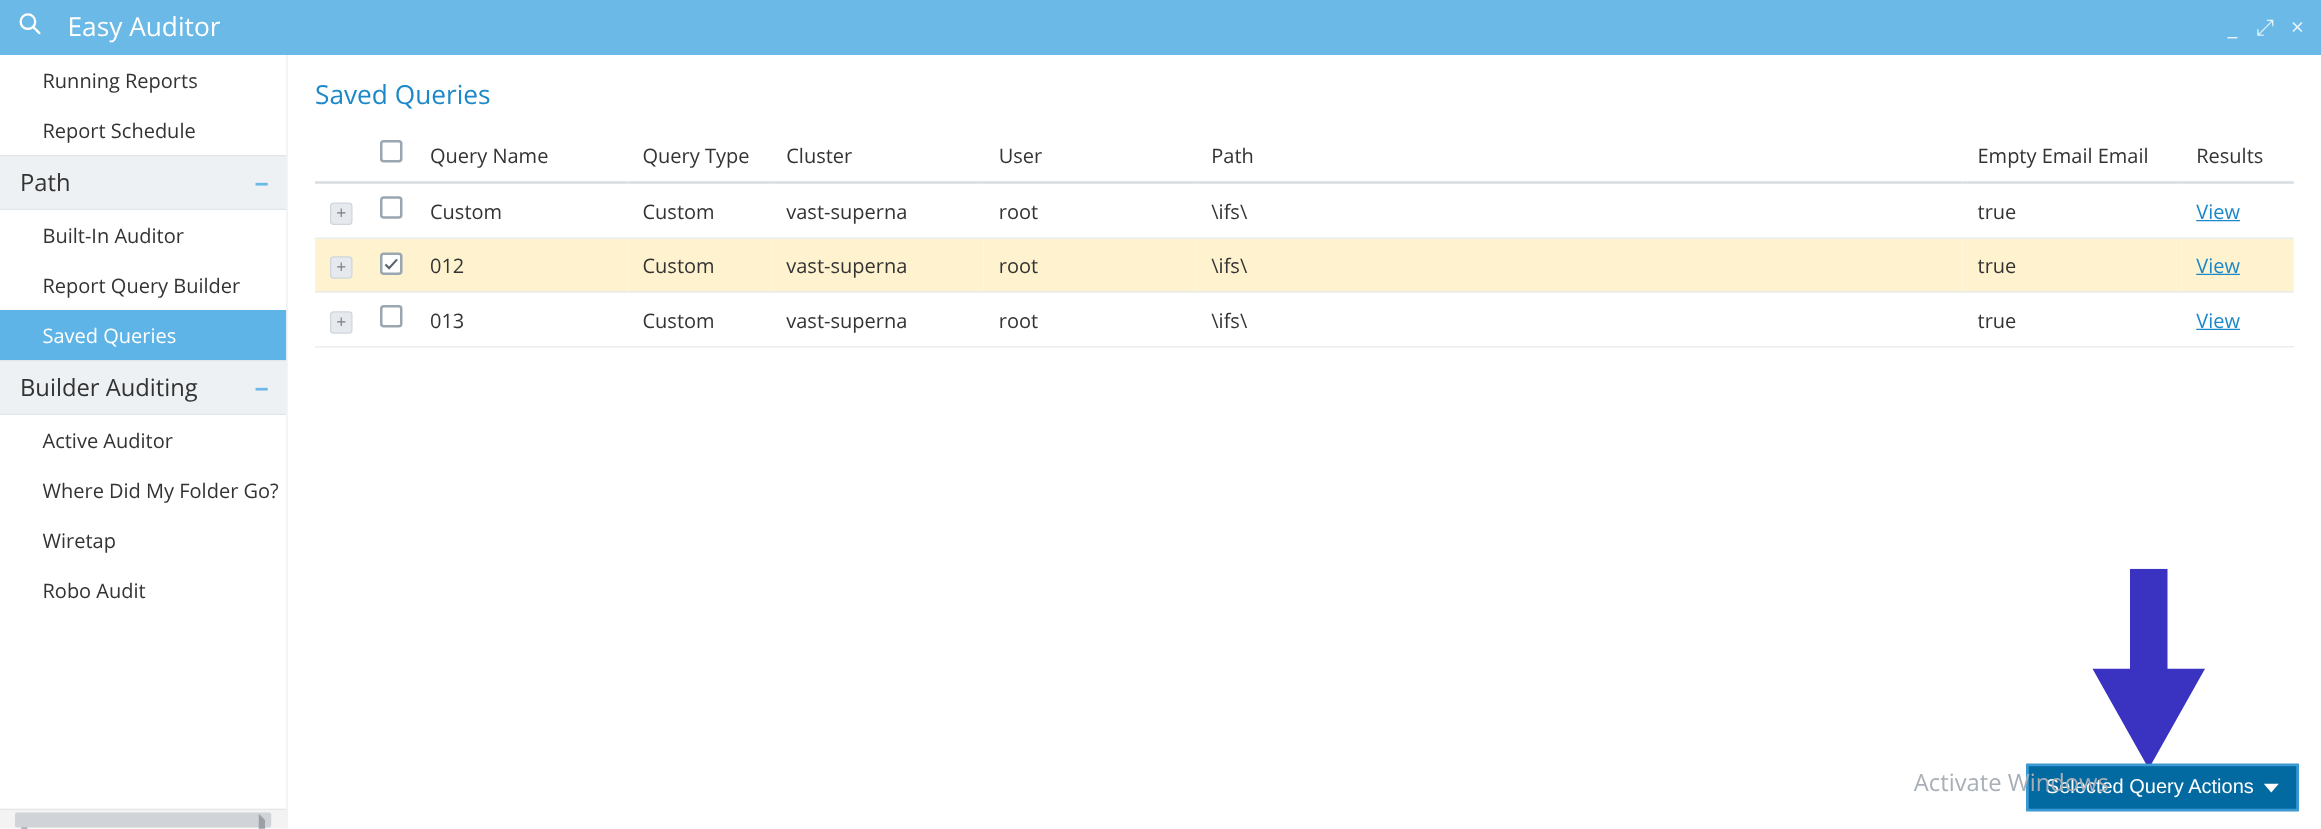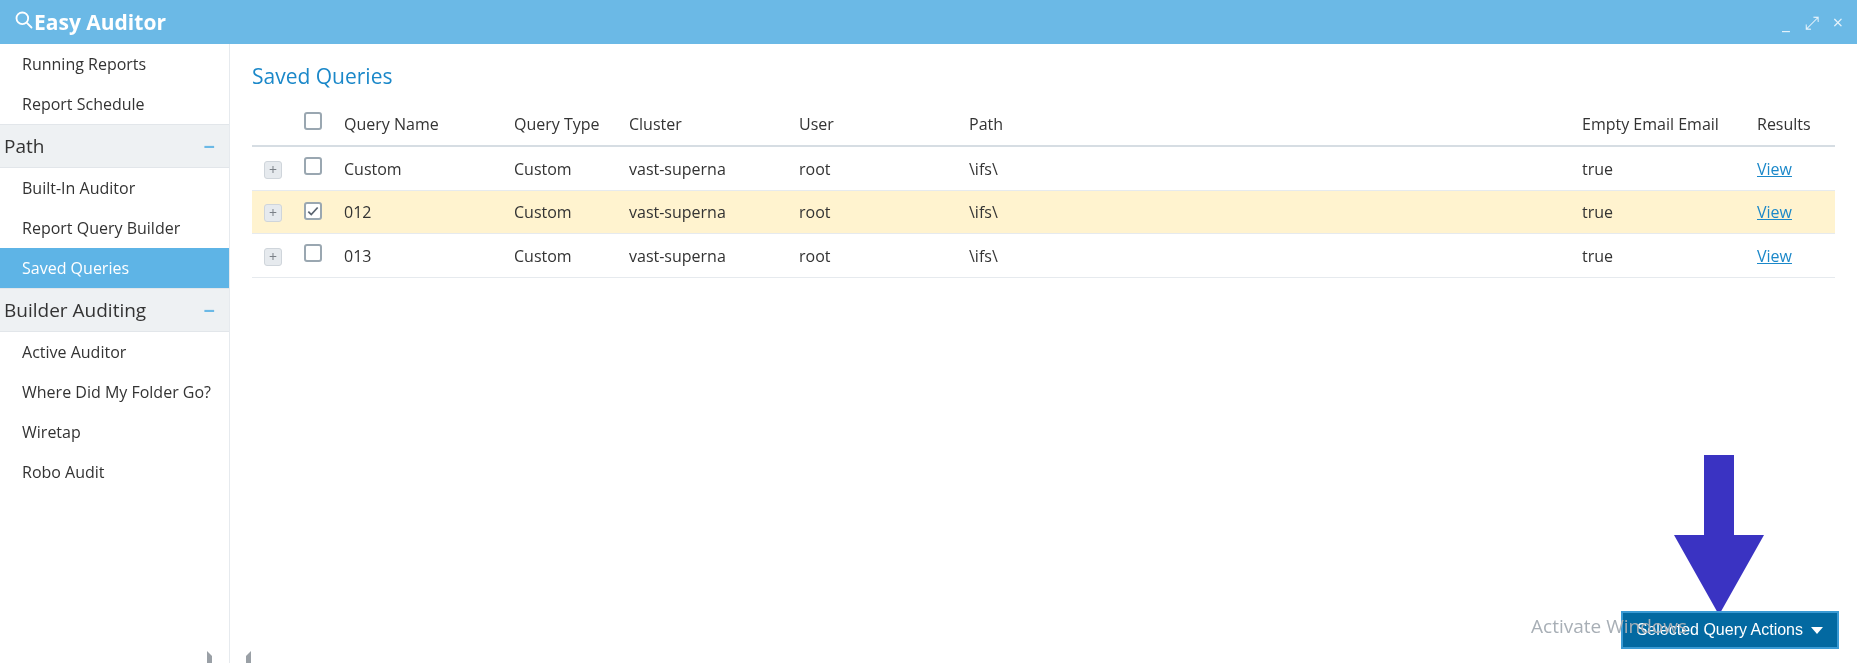--- a/index.html
+++ b/index.html
@@ -7,29 +7,29 @@
   body { display: flex; flex-direction: column; }
 
   
   .titlebar {
     height: 44px;
     background: #6bb9e6;
     display: flex; align-items: center;
     padding: 0 10px 0 14px;
     color: #fff; font-size: 21px;
   }
-  .titlebar .app-title { margin-left: 0; font-weight: 700; }
+  .titlebar .app-title { margin-left: 20px; font-weight: 400; }
   .titlebar .window-controls { margin-left: auto; display: flex; gap: 8px; }
   .window-controls span { width: 18px; text-align: center; color: #e6f3fb; cursor: pointer; font-size: 18px; }
 
   
   .workspace { flex: 1; display: flex; min-height: 0; }
 
   
-  .sidebar-wrap { width: 230px; display: flex; flex-direction: column; border-right: 1px solid #e6eaee; align-items: flex-end; }
+  .sidebar-wrap { width: 230px; display: flex; flex-direction: column; border-right: 1px solid #e6eaee; }
   .sidebar {
     flex: 1; overflow-y: auto; overflow-x: hidden;
     background: #fff;
   }
   .side-item {
     height: 40px; display: flex; align-items: center;
     padding: 0 18px 0 34px; font-size: 16px; color: #333333;
     cursor: pointer; white-space: nowrap; overflow: hidden; text-overflow: ellipsis;
   }
   .side-item.active { background: #5eb4e6; color: #fff; }

